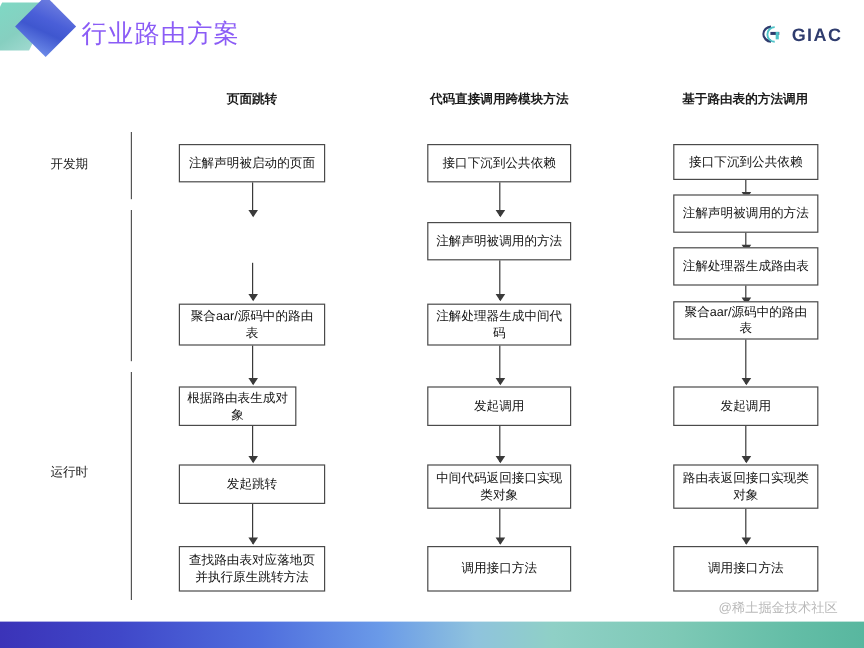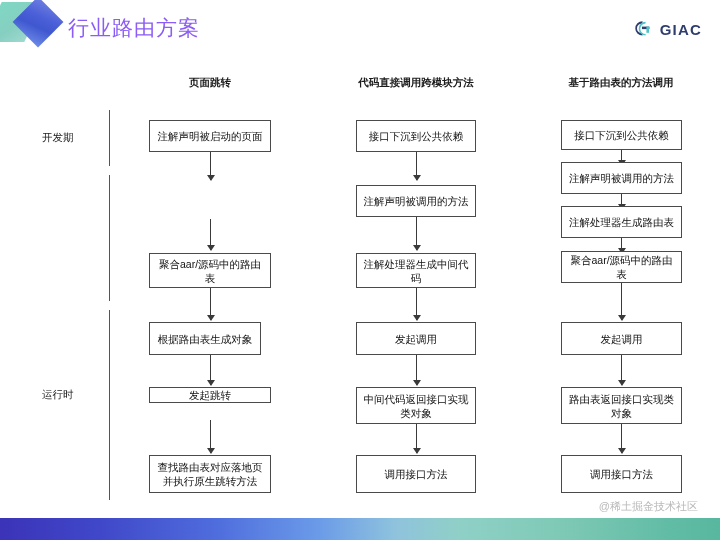--- a/index.html
+++ b/index.html
@@ -201,24 +201,24 @@
   <div class="divider" style="top:248px; height:190px;"></div>
 
   <div class="node" style="left:133px; top:58px; width:122px; height:32px;">注解声明被启动的页面</div>
   <div class="connector" style="left:194px; top:90px; height:28px;"></div>
 
   <div class="connector" style="left:194px; top:157px; height:31px;"></div>
 
   <div class="node" style="left:133px; top:191px; width:122px; height:35px;">聚合aar/源码中的路由表</div>
   <div class="connector" style="left:194px; top:226px; height:32px;"></div>
 
-  <div class="node" style="left:133px; top:260px; width:112px; height:33px;">根据路由表生成对象</div>
+  <div class="node" style="left:133px; top:260px; width:98px; height:33px;">根据路由表生成对象</div>
   <div class="connector" style="left:194px; top:293px; height:30px;"></div>
 
-  <div class="node" style="left:133px; top:325px; width:122px; height:16px;">发起跳转</div>
+  <div class="node" style="left:133px; top:325px; width:122px; height:33px;">发起跳转</div>
   <div class="connector" style="left:194px; top:358px; height:33px;"></div>
 
   <div class="node" style="left:133px; top:393px; width:122px; height:38px;">查找路由表对应落地页并执行原生跳转方法</div>
 
   <div class="node" style="left:340px; top:58px; width:120px; height:32px;">接口下沉到公共依赖</div>
   <div class="connector" style="left:400px; top:90px; height:28px;"></div>
 
   <div class="node" style="left:340px; top:123px; width:120px; height:32px;">注解声明被调用的方法</div>
   <div class="connector" style="left:400px; top:155px; height:33px;"></div>
 

